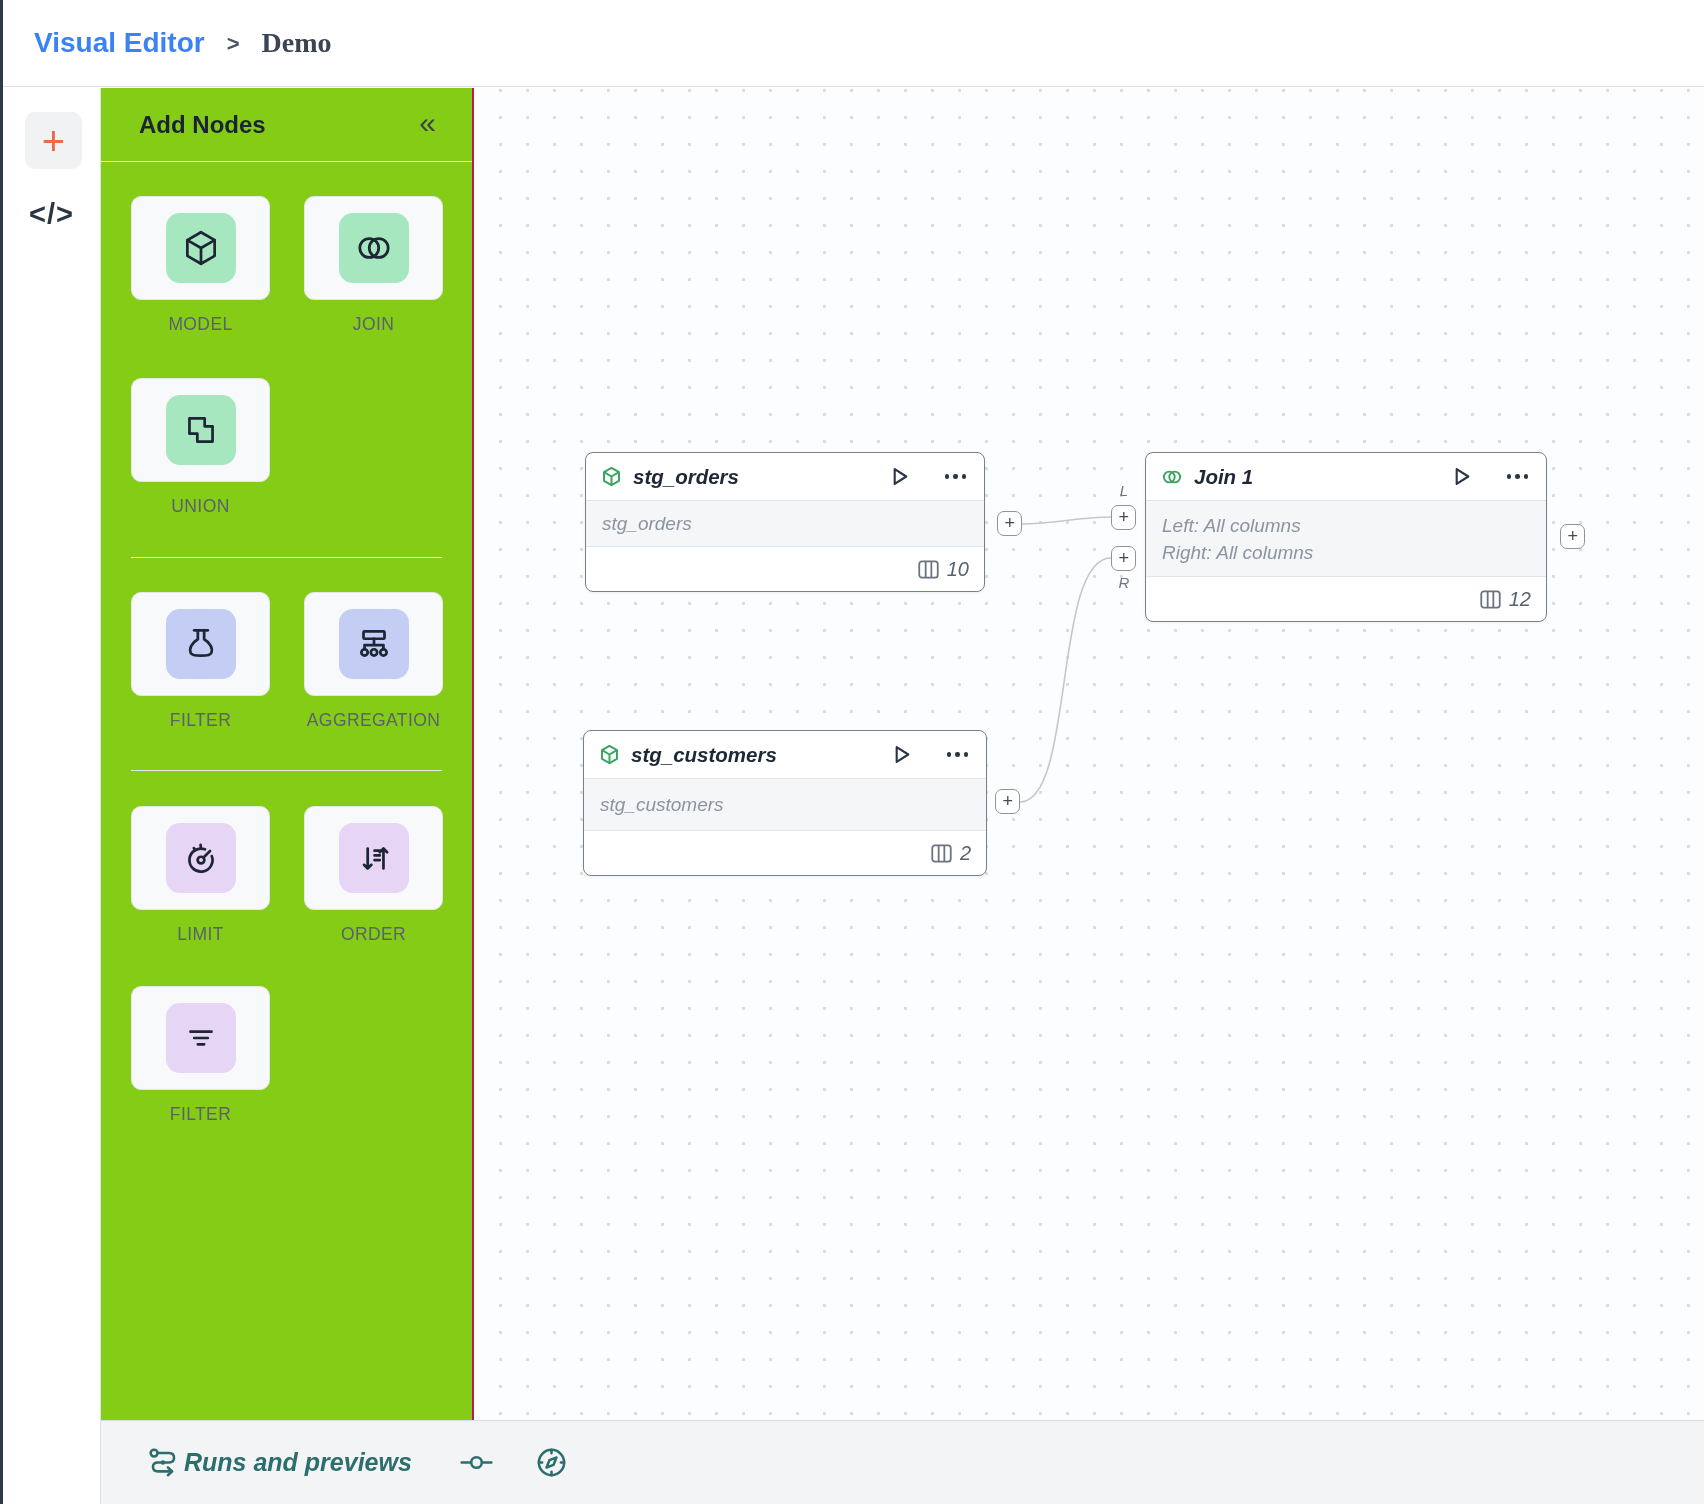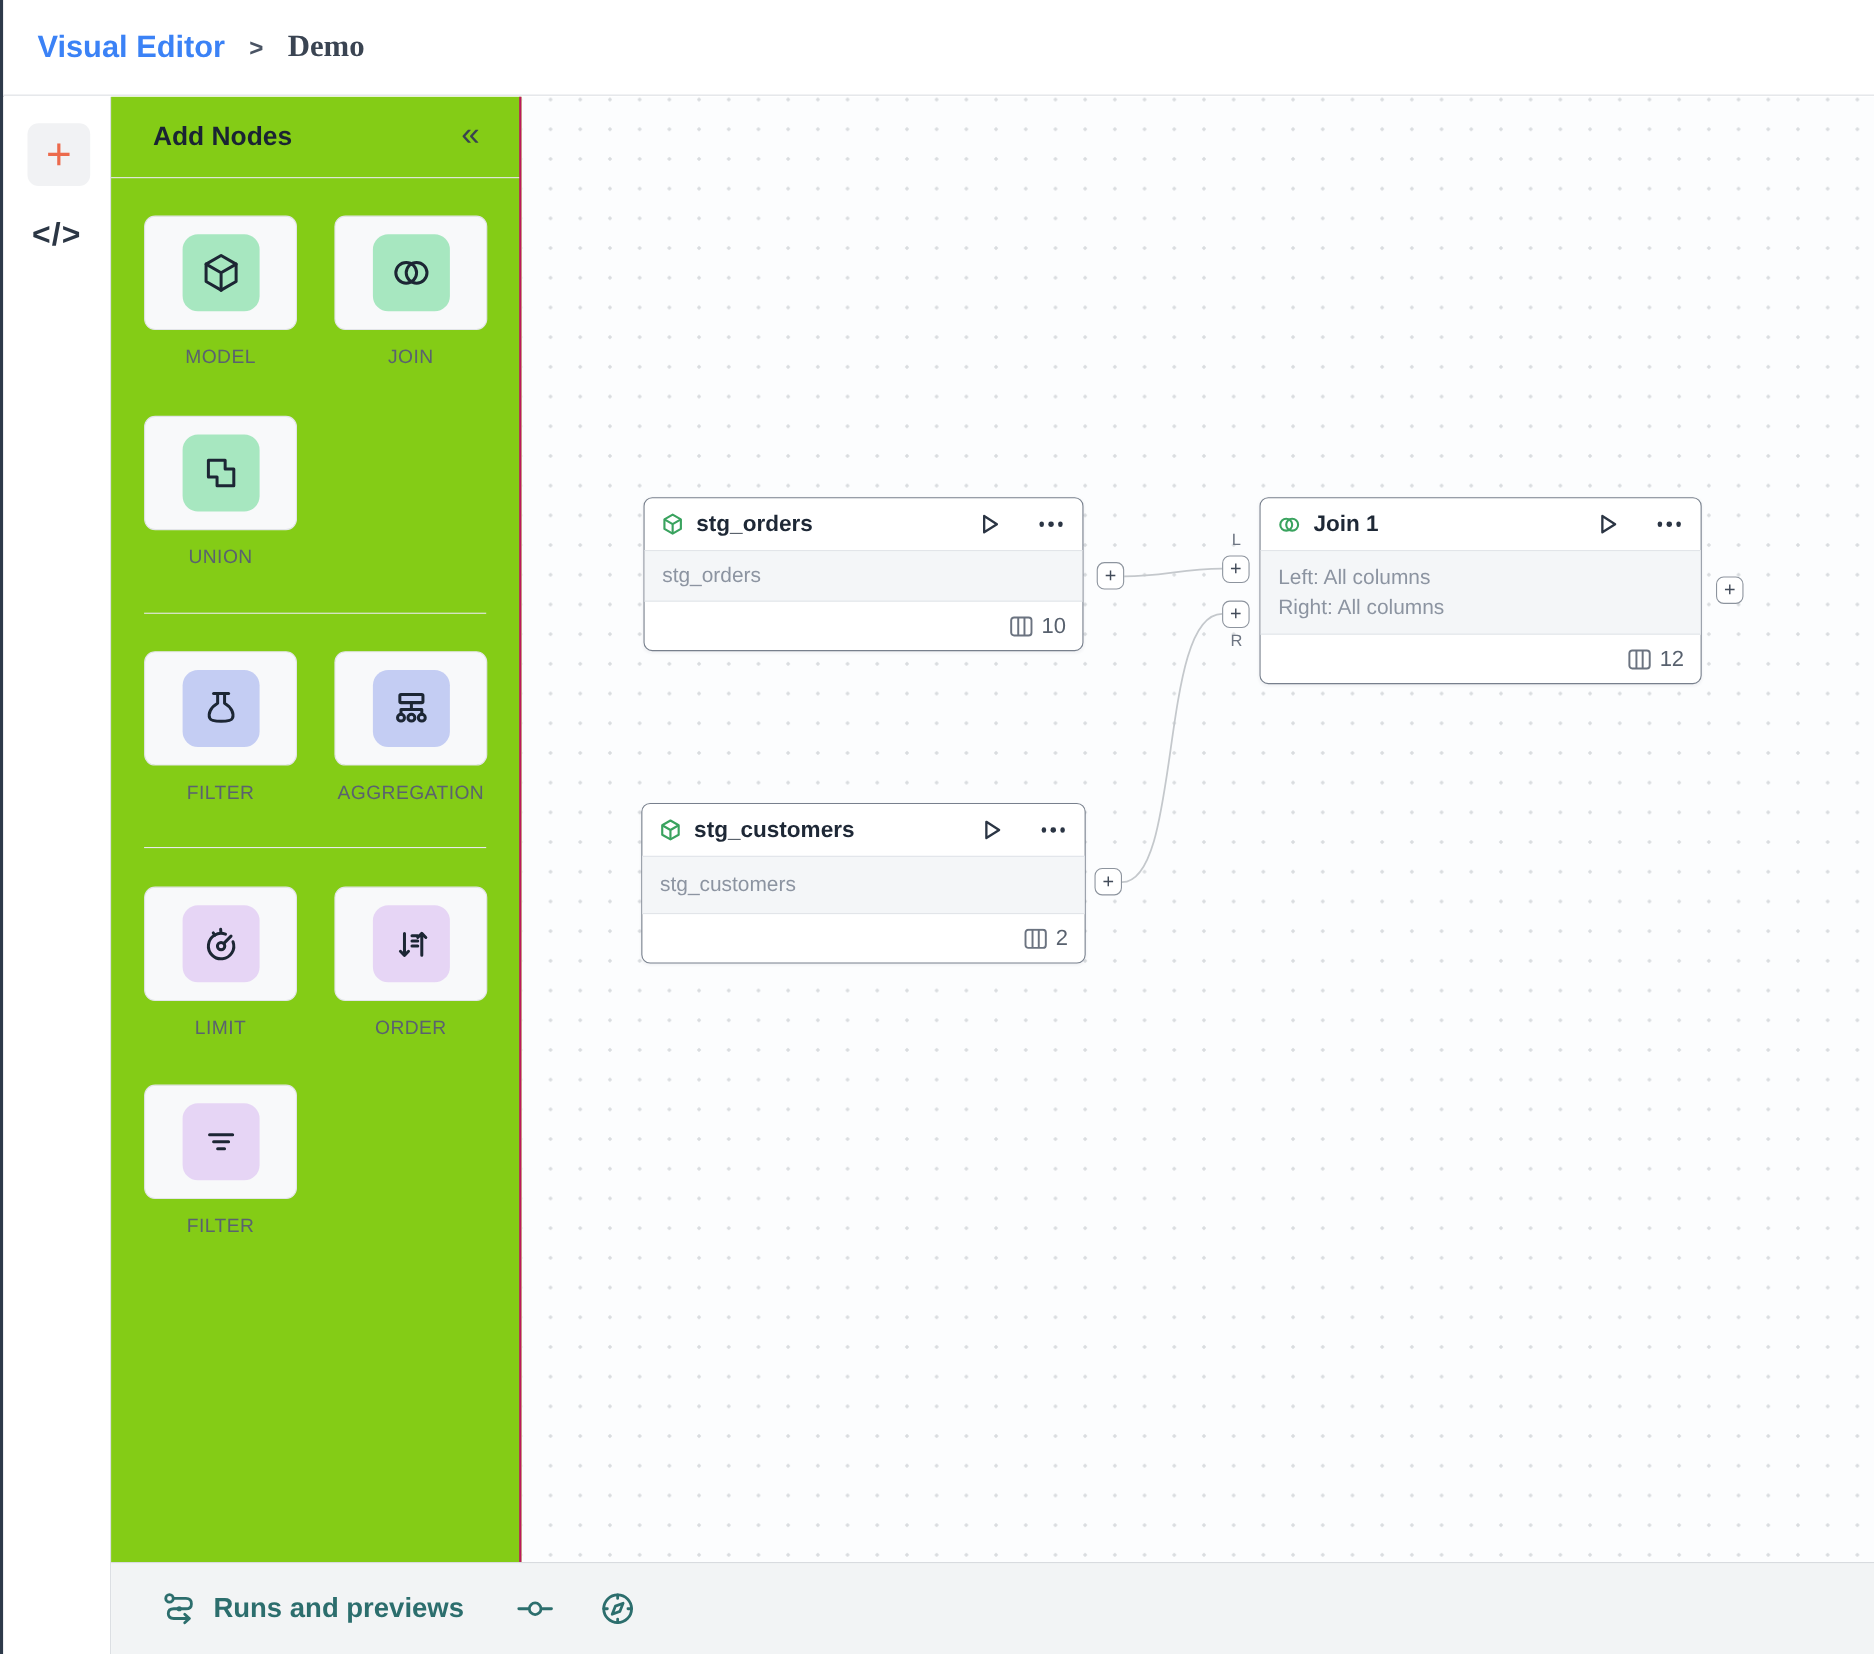--- a/index.html
+++ b/index.html
@@ -57,21 +57,21 @@
   }
   .pal-divider { position:absolute; left:30px; right:30px; height:1px; background:#e7e9ec; }
   .col1 { left:30px; } .col2 { left:203px; }
   .lcol1 { left:10px; } .lcol2 { left:183px; }
 
   
   .canvas {
     position:absolute; left:475px; top:88px; width:1229px; height:1332px;
     background-color:#fcfdfe;
     background-image:radial-gradient(circle, #d9dcdf 1.4px, transparent 1.5px);
-    background-size:27px 27px; background-position:12px 16px;
+    background-size:27px 27px; background-position:12px 16px;font-style:italic;
   }
   .edges { position:absolute; left:0; top:0; width:100%; height:100%; pointer-events:none; }
 
   .node {
     position:absolute; background:#fff; border:1px solid #78808d; border-radius:8px;
     box-shadow:0 1px 3px rgba(30,40,60,.06); display:flex; flex-direction:column; cursor:pointer;
   }
   .node-header { height:47px; display:flex; align-items:center; padding:0 18px 0 14px; gap:10px; flex:0 0 auto; }
   .node-title { font-size:20.5px; font-weight:600; color:#1e2836; flex:1 1 auto; white-space:nowrap; }
   .node-hicon svg { display:block; }
@@ -92,21 +92,21 @@
     border-radius:7px; display:flex; align-items:center; justify-content:center;
     color:#424b59; font-size:18px; line-height:1; cursor:pointer; padding-bottom:2px;
   }
   .port-label { position:absolute; width:26px; text-align:center; color:#6d7582; font-size:15px; }
 
   
   .bottom-bar {
     position:absolute; left:101px; top:1420px; right:0; height:84px; background:#f2f4f5;
     border-top:1px solid #d8dbdf; display:flex; align-items:center; padding-left:47px; color:#2c6e6d;
   }
-  .bb-runs { display:flex; align-items:center; gap:15px; cursor:pointer; }
+  .bb-runs { display:flex; align-items:center; gap:5px; cursor:pointer;font-style:italic; }
   .bb-runs-label { font-size:25px; font-weight:600; color:#2c6e6d; }
   .bb-icon { display:flex; align-items:center; cursor:pointer; }
   .bb-icon svg { stroke:#2c6e6d; fill:none; stroke-width:2.3; stroke-linecap:round; stroke-linejoin:round; }
   .bb-commit { margin-left:48px; } .bb-compass { margin-left:42px; }
 </style>
 </head>
 <body>
 
 <div id="root">
   <div class="left-accent"></div>

